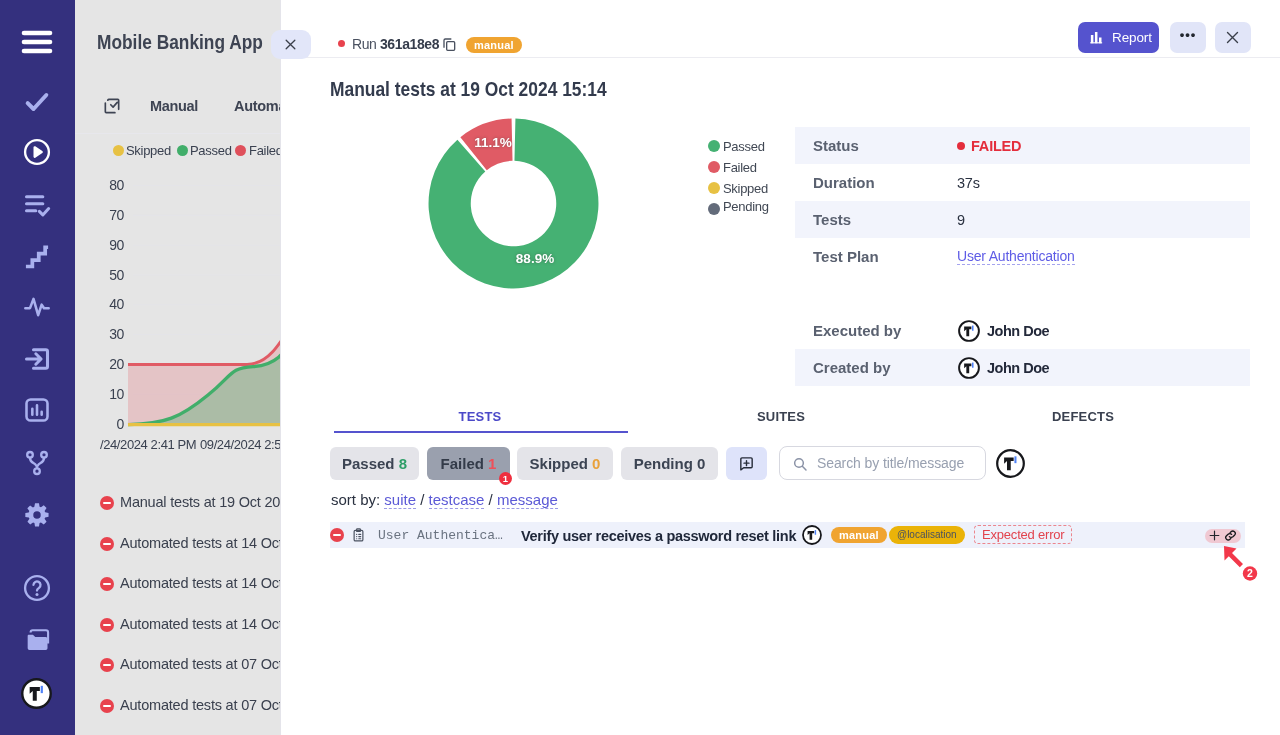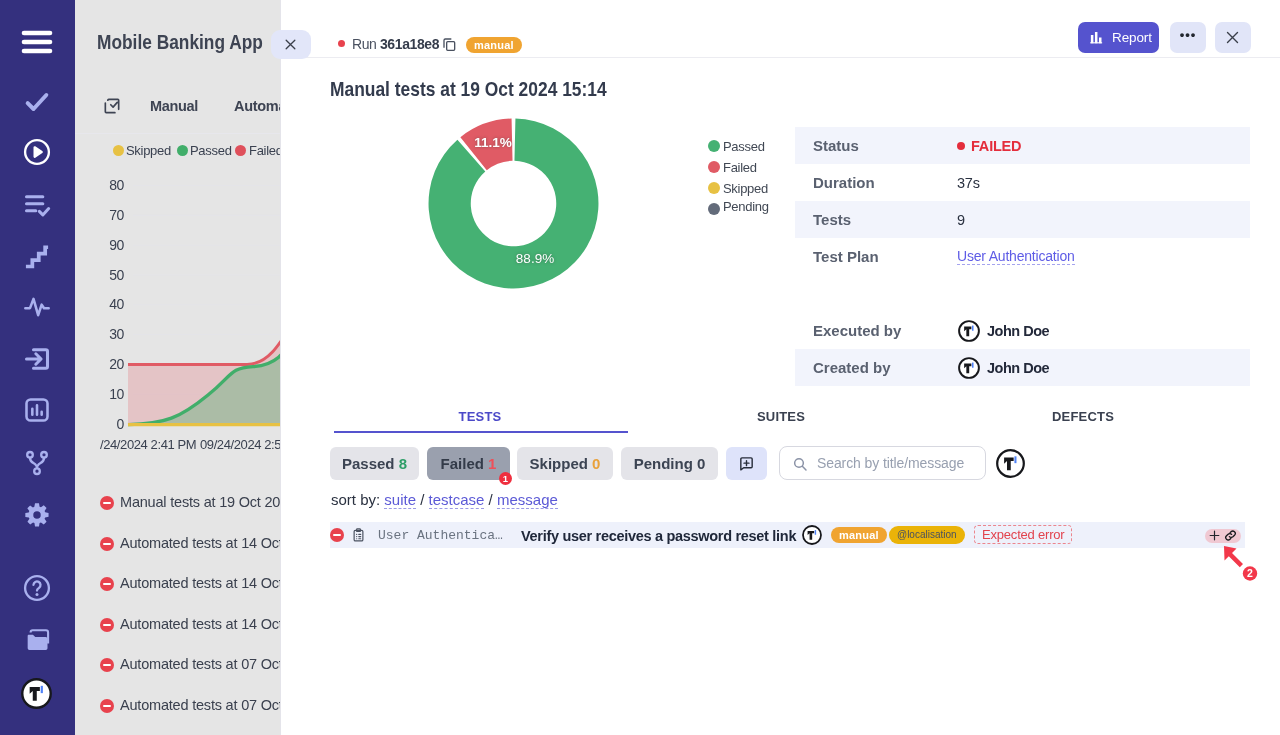--- a/index.html
+++ b/index.html
@@ -167,21 +167,21 @@
       </svg>
     </div>
 
   <div class="abs" style="left:28px;top:77px;font-size:20.5px;font-weight:bold;color:#333b4d;transform:scaleX(.849);transform-origin:0 0;white-space:nowrap">Manual tests at 19 Oct 2024 15:14</div>
 
   <svg class="abs" style="left:121px;top:113px" width="181" height="181" viewBox="0 0 180 180">
     <path d="M91.92 5.52 A84.5 84.5 0 1 1 34.23 26.52 L61.95 58.07 A42.5 42.5 0 1 0 90.96 47.51 Z" fill="#45b173"></path>
     <path d="M37.17 24.05 A84.5 84.5 0 0 1 88.08 5.52 L89.04 47.51 A42.5 42.5 0 0 0 63.43 56.83 Z" fill="#e05b65"></path>
   </svg>
   <div class="abs" style="left:191px;top:135px;font-size:13.5px;font-weight:bold;color:#fff;text-shadow:0 0 3px rgba(60,60,60,.5);transform:translateX(-50%)">11.1%</div>
-  <div class="abs" style="left:233px;top:251px;font-size:13.5px;font-weight:normal;color:#fff;text-shadow:0 0 3px rgba(60,60,60,.5);transform:translateX(-50%)">88.9%</div>
+  <div class="abs" style="left:233px;top:251px;font-size:13.5px;font-weight:bold;color:#fff;text-shadow:0 0 3px rgba(60,60,60,.5);transform:translateX(-50%)">88.9%</div>
 
   <div class="lgdot" style="left:406px;top:140px;background:#45b173"></div>
     <div class="lgtxt" style="left:421px;top:139px">Passed</div>
   <div class="lgdot" style="left:406px;top:161px;background:#e05b65"></div>
     <div class="lgtxt" style="left:421px;top:160px">Failed</div>
   <div class="lgdot" style="left:406px;top:182px;background:#e7c143"></div>
     <div class="lgtxt" style="left:421px;top:181px">Skipped</div>
   <div class="lgdot" style="left:406px;top:203px;background:#636b7a"></div>
     <div class="lgtxt" style="left:421px;top:199px">Pending</div>
 

